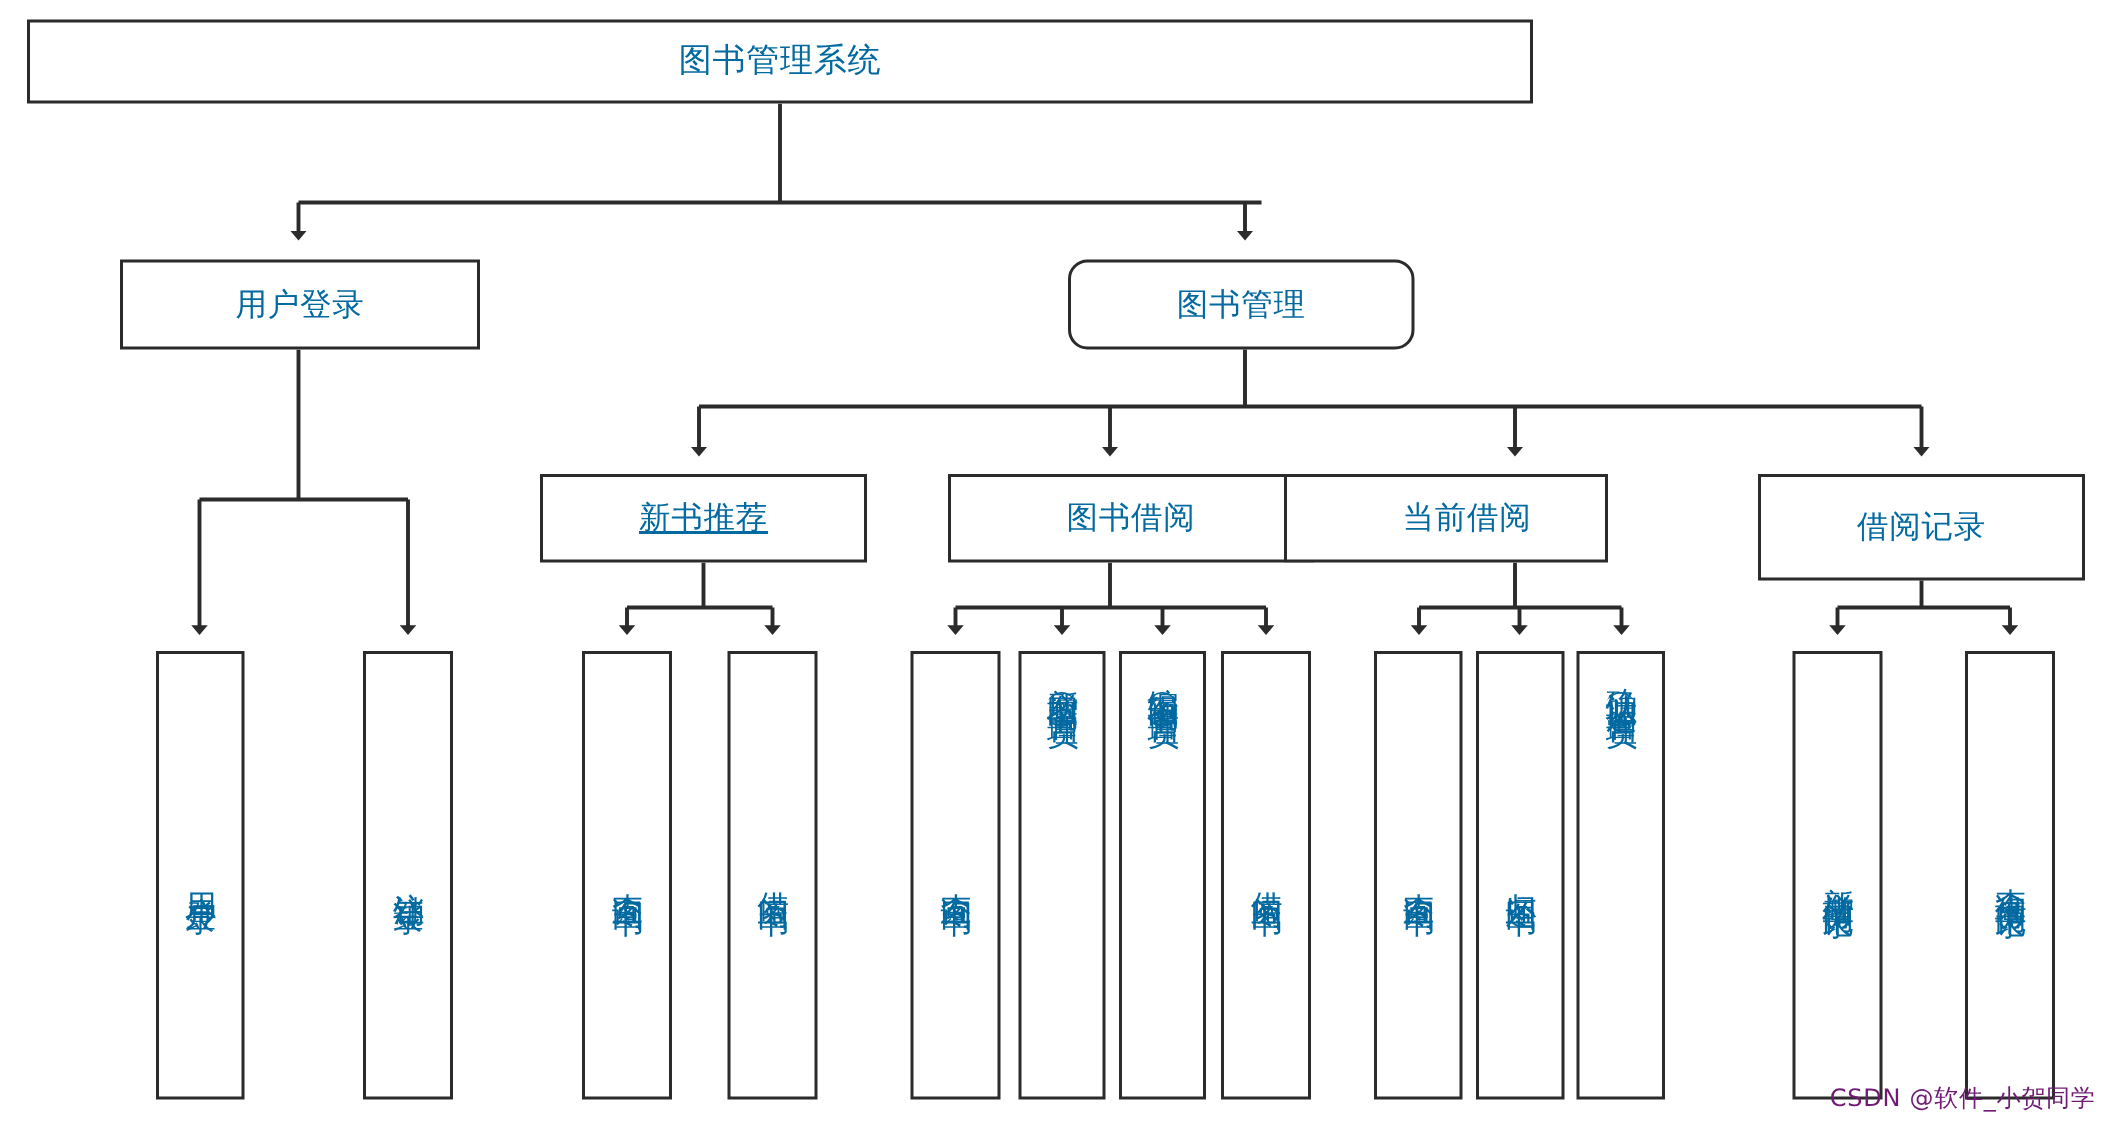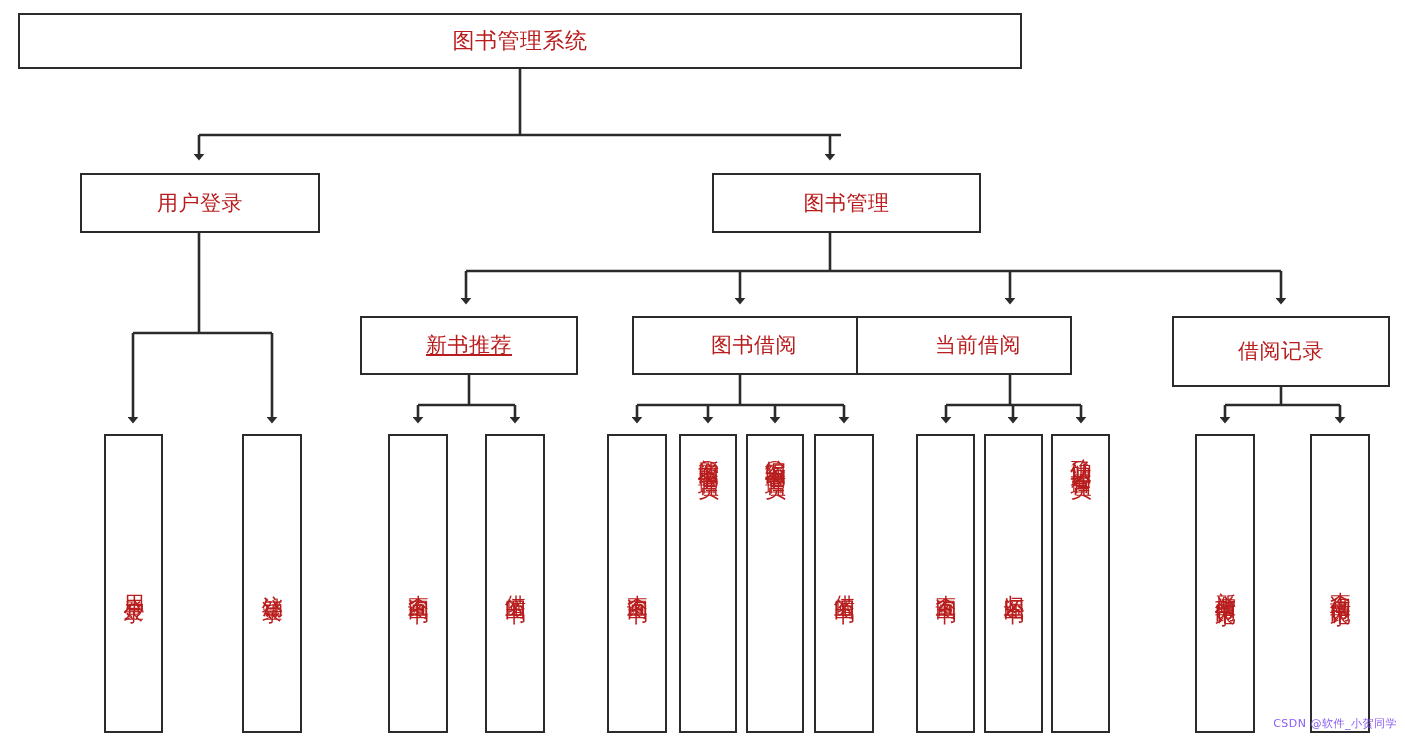--- a/index.html
+++ b/index.html
@@ -27,21 +27,21 @@
     pointer-events: none;
   }
   .node {
     position: absolute;
     box-sizing: border-box;
     background: #ffffff;
     border: 2px solid #2b2b2b;
     display: flex;
     align-items: center;
     justify-content: center;
-    color: #b91c1c;
+    color: #0369a1;
   }
   .node .label {
     display: block;
     text-align: center;
     line-height: 1.15;
   }
   
   .node.horiz .label {
     font-size: 21px;
     letter-spacing: 0.5px;
@@ -65,23 +65,23 @@
     white-space: nowrap;
     text-align: left;
   }
   .node.vert.v-mid {
     align-items: center;
     padding-top: 0;
   }
   #watermark {
     position: absolute;
     right: 8px;
-    bottom: 16px;
-    font-size: 11px;
-    color: #8b5cf6;
+    bottom: 4px;
+    font-size: 16px;
+    color: #701a75;
     letter-spacing: 0.5px;
     white-space: nowrap;
   }
 </style>
 </head>
 <body>
 
 <div id="diagram">
 
   <svg id="edges" viewBox="0 0 1405 747" width="1405" height="747" xmlns="http://www.w3.org/2000/svg">
@@ -134,21 +134,21 @@
     </g>
   </svg>
 
   <div class="node horiz root" style="left:18px; top:13px; width:1004px; height:56px;">
     <span class="label">图书管理系统</span>
   </div>
 
   <div class="node horiz" style="left:80px; top:173px; width:240px; height:60px;">
     <span class="label">用户登录</span>
   </div>
-  <div class="node horiz" style="left:712px; top:173px; width:269px; height:60px;">
+  <div class="node horiz" style="left:712px; top:173px; width:231px; height:60px;border-radius:13px;">
     <span class="label">图书管理</span>
   </div>
 
   <div class="node horiz" style="left:360px; top:316px; width:218px; height:59px;text-decoration:underline;">
     <span class="label">新书推荐</span>
   </div>
   <div class="node horiz" style="left:632px; top:316px; width:244px; height:59px;">
     <span class="label">图书借阅</span>
   </div>
   <div class="node horiz" style="left:856px; top:316px; width:216px; height:59px;padding-left:28px;">

